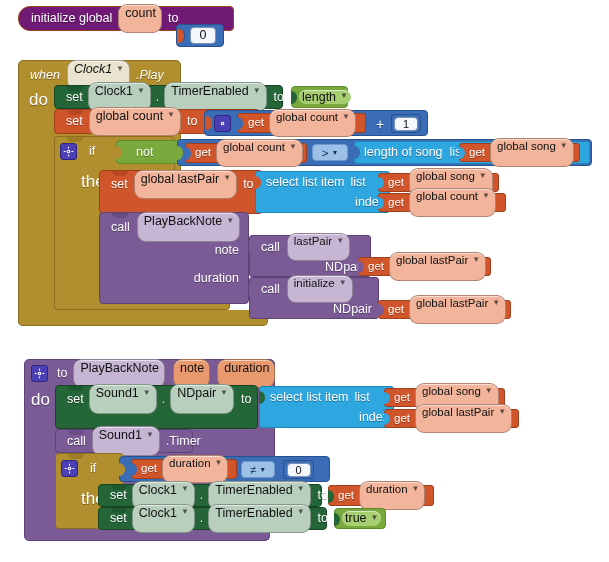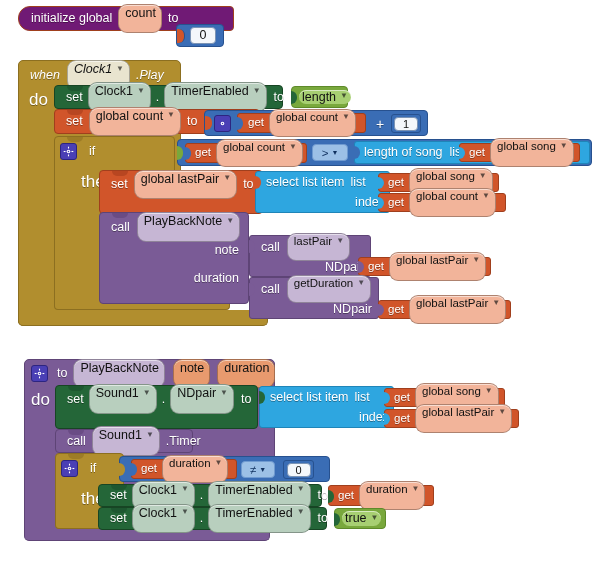--- a/index.html
+++ b/index.html
@@ -217,20 +217,26 @@
             <rect x="10.8" y="18.5" width="2.4" height="4"></rect>
             <rect x="1.5" y="10.8" width="4" height="2.4"></rect>
             <rect x="18.5" y="10.8" width="4" height="2.4"></rect>
           </g>
         </svg>
     </span>
     <span class="lbl" style="margin-left:9px;">if</span>
   </div>
   <span class="caption" style="left:81px; top:172px;">then</span>
 
+  <div class="blk" style="left:116px; top:140px; width:66px; height:24px; background:#79a83c; border:1px solid #5e8a2a; border-radius:4px;">
+    <div class="socket" style="position:absolute; left:-1px; top:5px; background:#b18e2e; border-radius:0 6px 6px 0; width:6px; height:13px;"></div>
+    <div class="row" style="height:100%; padding-left:16px;">
+      <span class="lbl">not</span>
+    </div>
+  </div>
 
   <div class="blk" style="left:177px; top:139px; width:415px; height:27px; background:#3a6db5; border:1px solid #27518f; border-radius:4px;">
     <div class="socket" style="position:absolute; left:-1px; top:6px; background:#79a83c; border-radius:0 6px 6px 0; width:6px; height:14px;"></div>
   </div>
 
   <div class="blk" style="left:185px; top:143px; width:122px; height:20px; background:#d1552a; border:1px solid #a03f1d; border-radius:3px;">
     <div class="socket" style="position:absolute; left:-1px; top:3px; background:#3a6db5; border-radius:0 6px 6px 0; width:6px; height:13px;"></div>
     <div class="row" style="height:100%; padding-left:6px;">
       <span class="lbl" style="font-size:11.5px;">get</span>
       <span class="field" style="background:#f2b49a; margin-left:2px; font-size:11.5px;">
@@ -351,21 +357,21 @@
         <span class="car">▼</span>
       </span>
     </div>
   </div>
 
   <div class="blk" style="left:249px; top:277px; width:130px; height:42px; background:#7a5b96; border:1px solid #5e4476; border-radius:3px;">
     <div class="socket" style="position:absolute; left:-1px; top:5px; background:#7a5b96; border-radius:0 6px 6px 0; width:6px; height:13px;"></div>
     <div class="row" style="height:22px; padding-left:8px;">
       <span class="lbl">call</span>
       <span class="field" style="background:#c6b6d4; margin-left:4px; font-size:11.5px;">
-        <span>getDuration</span>
+        <span>initialize</span>
         <span class="car">▼</span>
       </span>
     </div>
     <div class="row" style="height:18px; justify-content:flex-end; padding-right:6px;">
       <span class="lbl" style="padding:0;">NDpair</span>
     </div>
   </div>
 
   <div class="blk" style="left:378px; top:300px; width:133px; height:19px; background:#d1552a; border:1px solid #a03f1d; border-radius:3px;">
     <div class="socket" style="position:absolute; left:-1px; top:3px; background:#7a5b96; border-radius:0 6px 6px 0; width:6px; height:12px;"></div>

